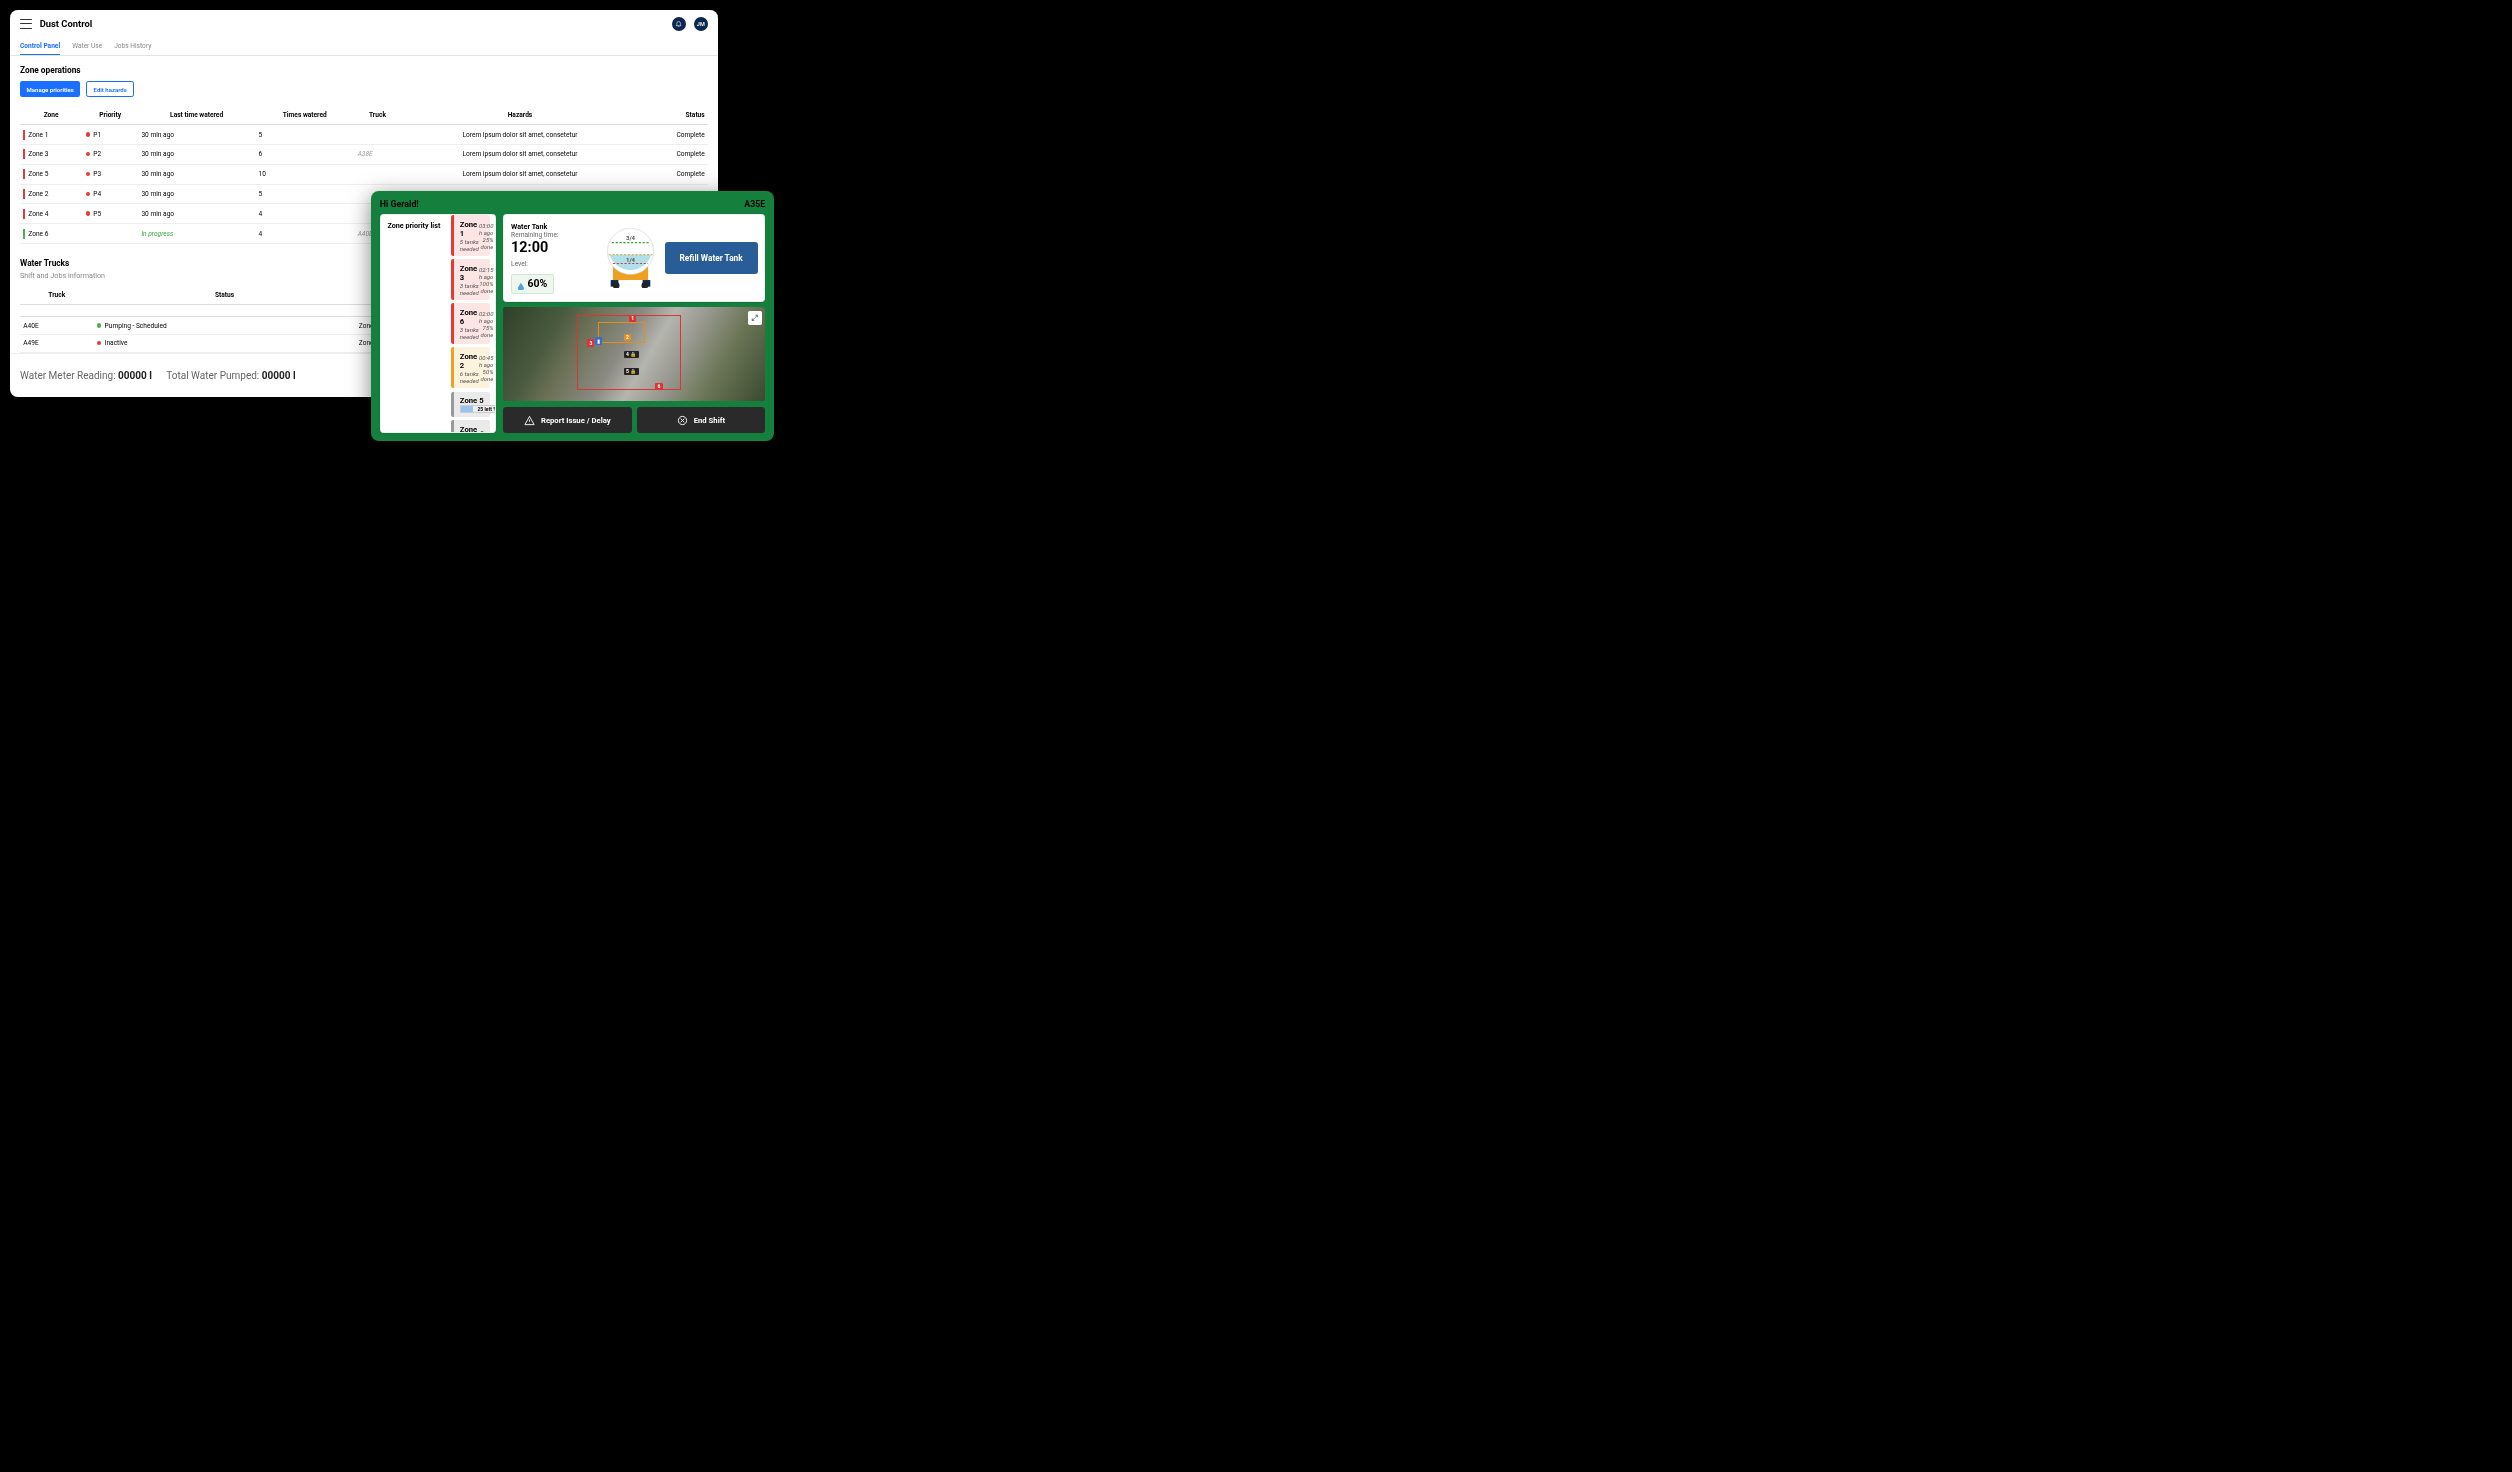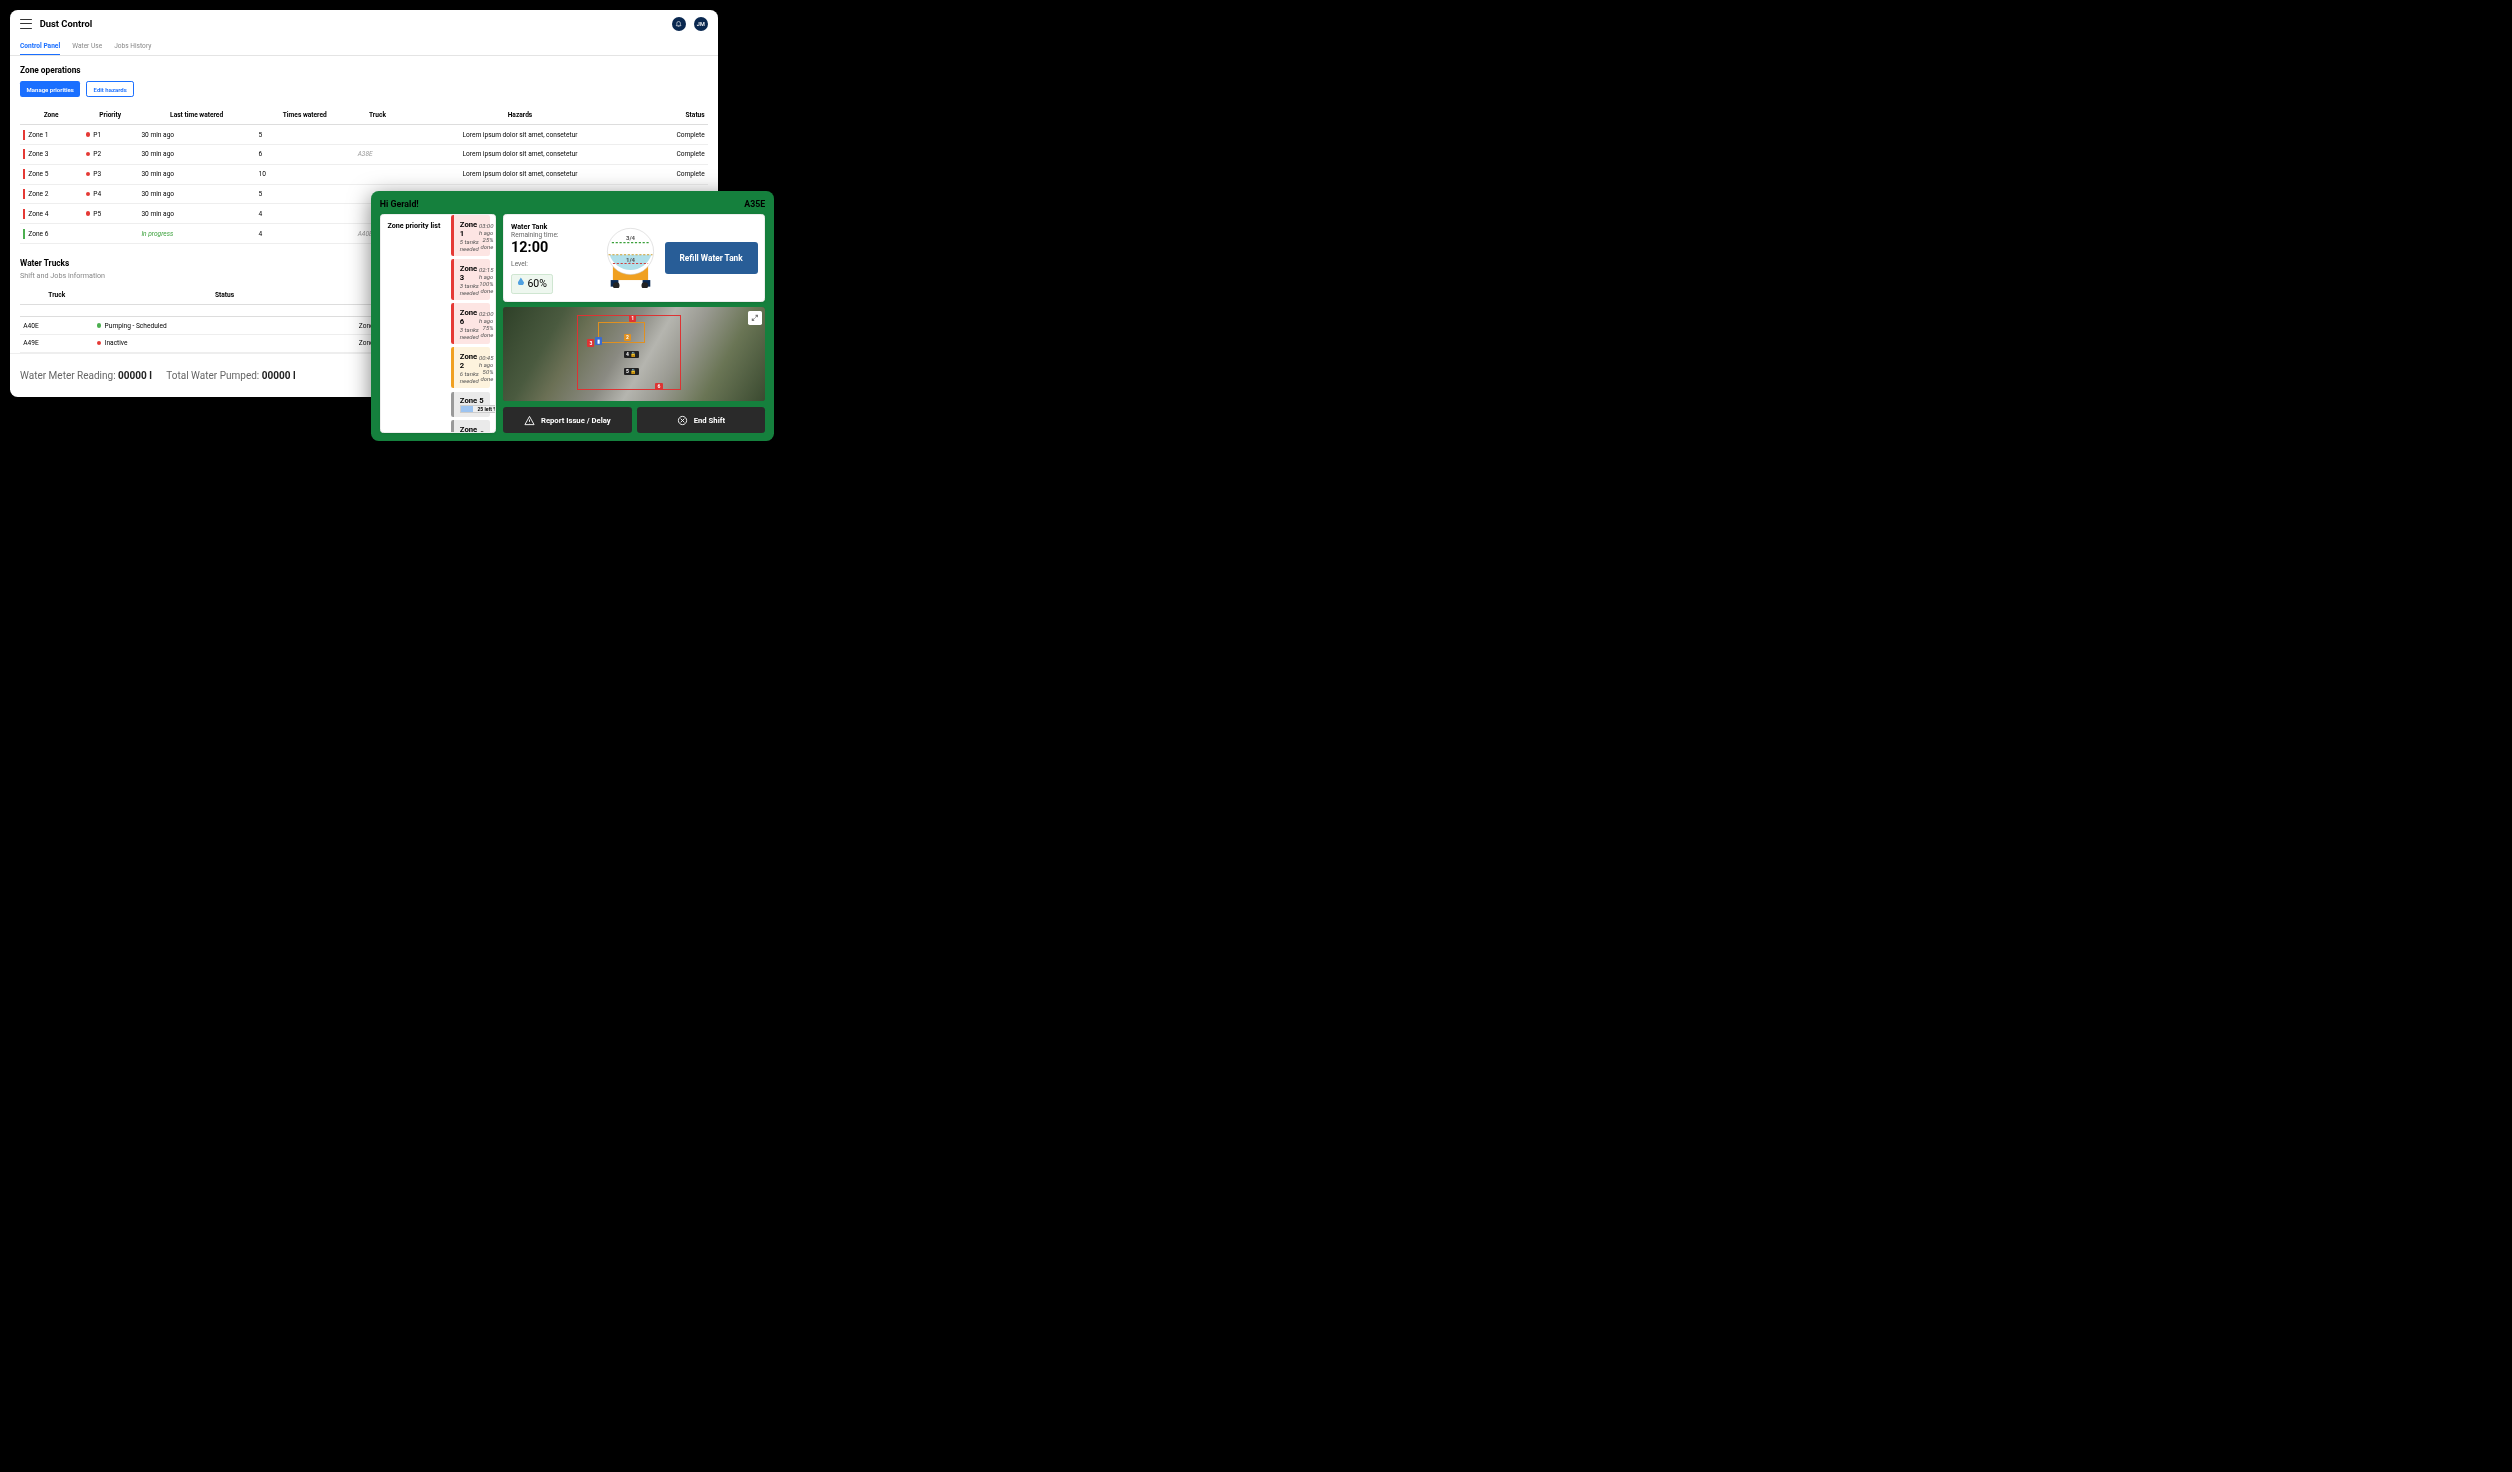--- a/index.html
+++ b/index.html
@@ -50,21 +50,21 @@
 .zi .zn{font-weight:700;font-size:7.7px}
 .zi .zd{font-style:italic;font-size:6px;color:#555}
 .zi .zt{font-style:italic;font-size:6px;color:#555}
 .zi.red{background:#fde5e3;border-color:#e53935}
 .zi.amb{background:#fdf3dd;border-color:#f0a020}
 .zi.gry{background:#eaeaea;border-color:#999}
 .lock{width:7.7px;height:7.7px}
 .tank-info{flex:1}
 .tank-info .lab{font-size:6.6px;color:#666}
 .tank-info .big{font-size:14.4px;font-weight:700}
-.lvl-badge{display:inline-flex;align-items:flex-start;gap:3.3px;background:#eef7ef;border:0.6px solid #cfe6d1;border-radius:2.2px;padding:2.8px 5.5px;font-weight:400;font-size:10.5px;margin-top:5.5px}
+.lvl-badge{display:inline-flex;align-items:flex-end;gap:3.3px;background:#eef7ef;border:0.6px solid #cfe6d1;border-radius:2.2px;padding:2.8px 5.5px;font-weight:700;font-size:10.5px;margin-top:5.5px}
 .drip{width:6.6px;height:7.7px;background:#4fa0e0;clip-path:polygon(50% 0,100% 70%,80% 100%,20% 100%,0 70%)}
 .tvis{width:55px;position:relative}
 .refill{background:#285d97;color:#fff;border:none;border-radius:3px;padding:11px 8.8px;font-weight:700;font-size:8.3px;cursor:pointer;width:93px}
 
 .map{flex:1;position:relative;border-radius:3.3px;overflow:hidden;background:#3a4a35;min-height:77px}
 .map::before{content:"";position:absolute;inset:0;background:linear-gradient(120deg,#2e4028 0%,#4a5a3f 20%,#6b7055 30%,#8a8a82 45%,#b5b5af 55%,#9a9a92 65%,#6a7555 80%,#3a4a30 100%)}
 .map .exp{position:absolute;top:3.3px;right:3.3px;width:14.4px;height:14.4px;background:#fff;border-radius:1.7px;display:flex;align-items:center;justify-content:center;cursor:pointer;z-index:3}
 .mark{position:absolute;z-index:2;font-size:5px;font-weight:700;color:#fff;padding:0.6px 2.2px;border-radius:1.1px}
 .mark.r{background:#d33}
 .mark.a{background:#e09020}

